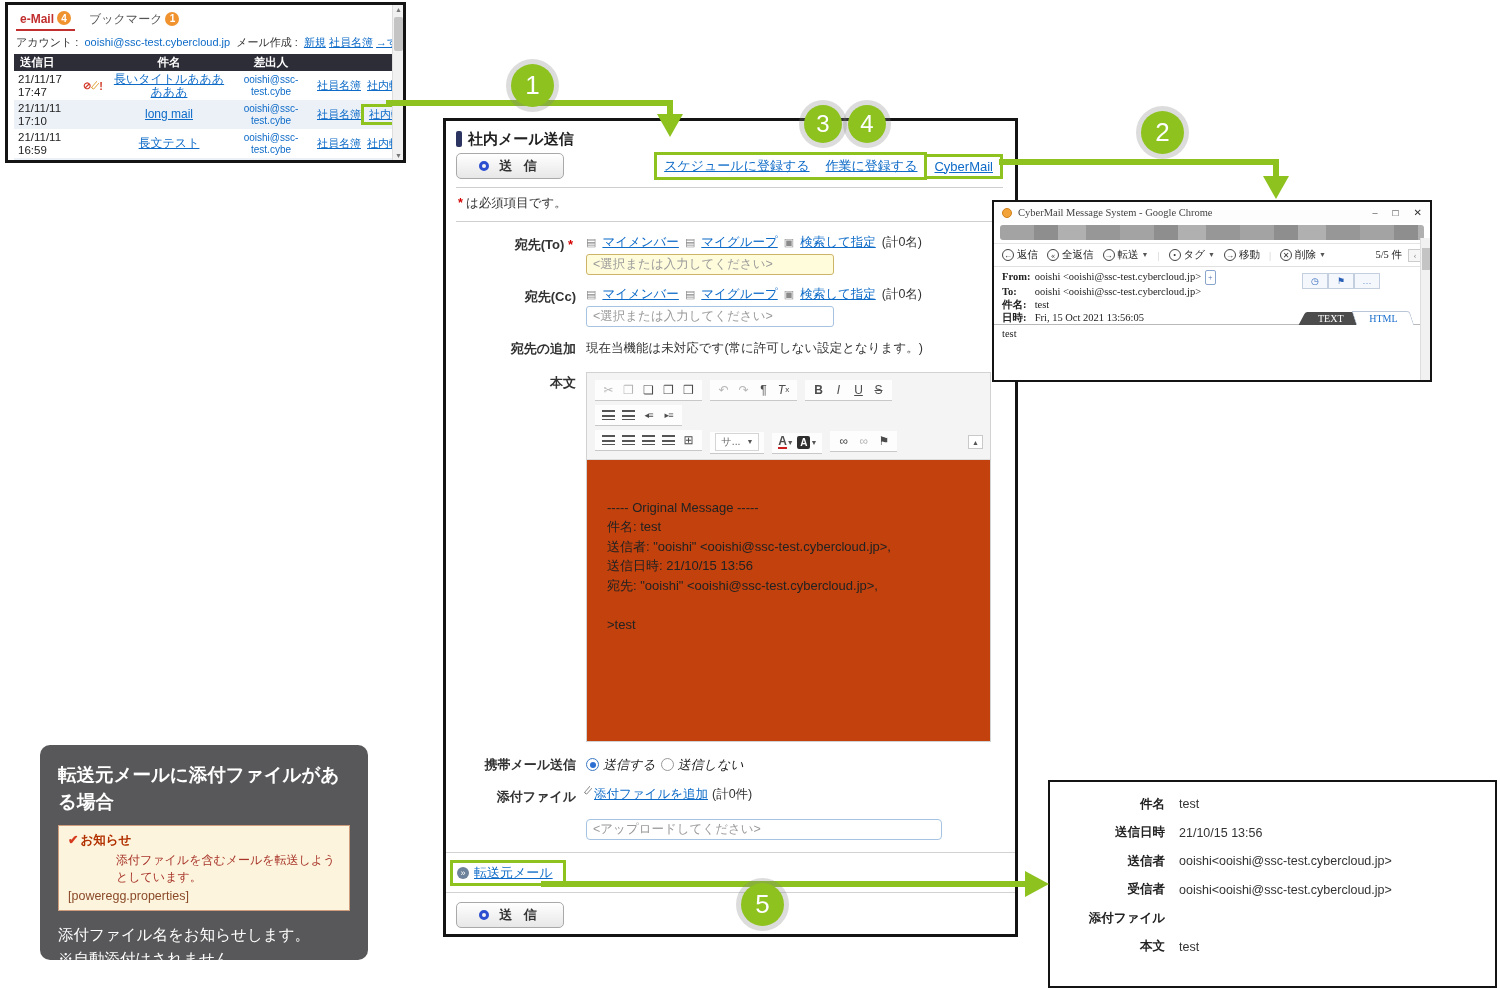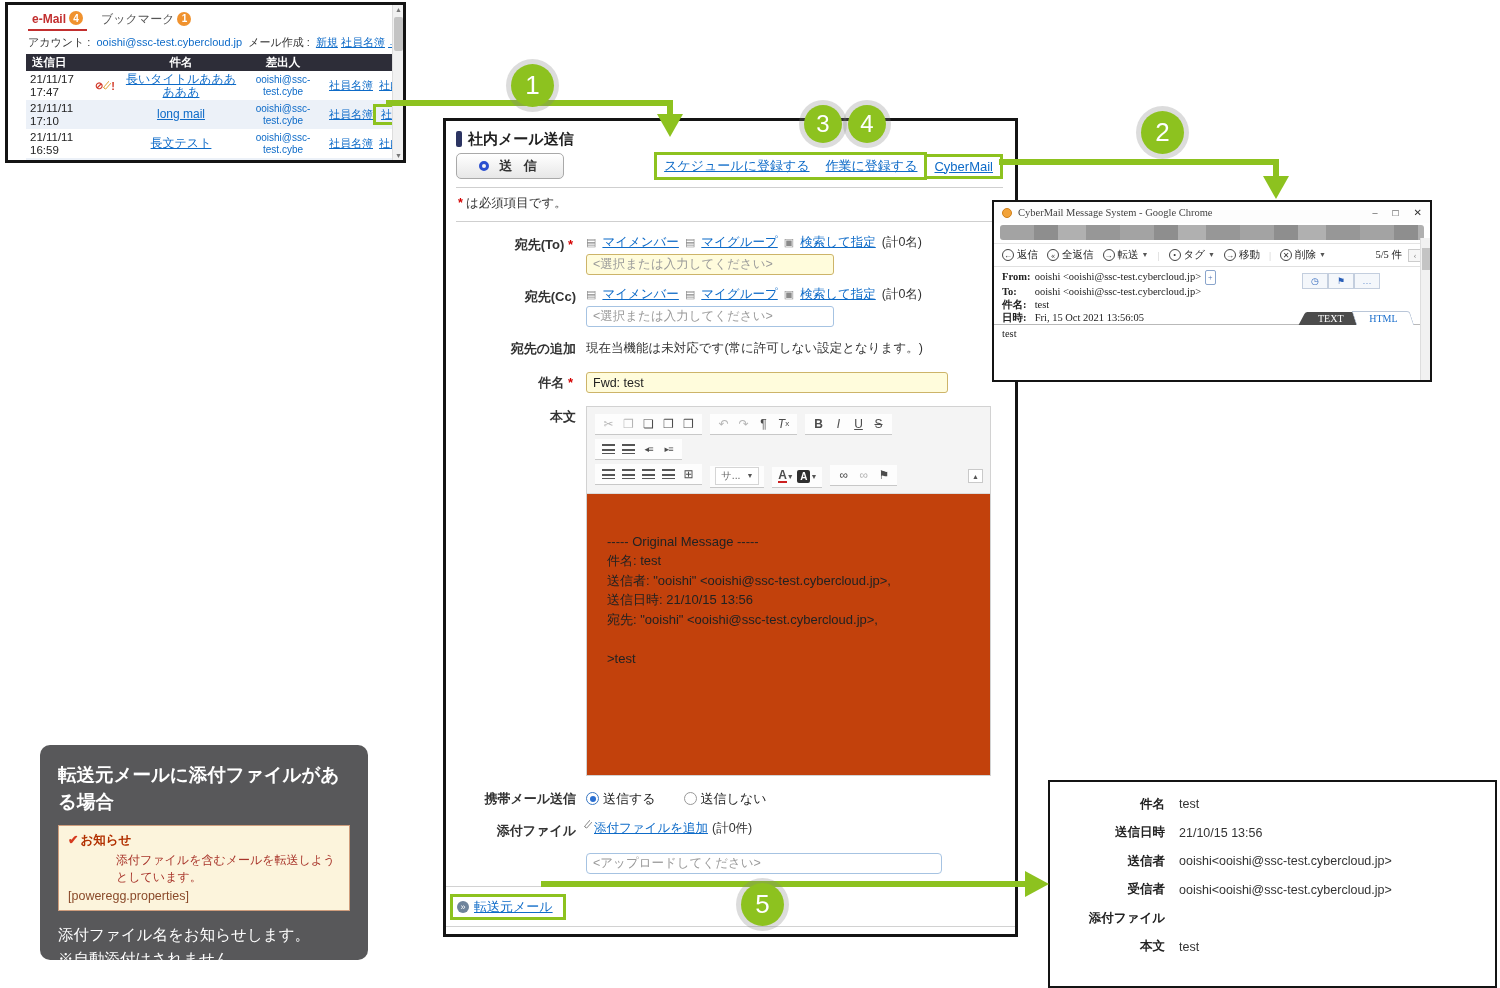--- a/index.html
+++ b/index.html
@@ -7,21 +7,21 @@
   body { font-family:"Liberation Sans", sans-serif; }
   #stage { position:relative; width:1500px; height:988px; background:#fff; overflow:hidden; }
 
   .panel { position:absolute; background:#fff; border:3px solid #141414; }
 
   a.lnk { color:#0e6bc8; text-decoration:underline; cursor:pointer; }
   .nolnk { color:#0e6bc8; }
 
   
   #panelA { left:5px; top:2px; width:401px; height:161px; overflow:hidden; }
-  .a-inner { padding:2px 14px 0 18px; position:relative; }
+  .a-inner { padding:2px 14px 0 6px; position:relative; }
   .a-tabs { display:flex; align-items:flex-start; gap:10px; font-size:12px; padding:2px 2px 0; }
   .a-tab { padding:2px 4px 3px; color:#555; }
   .a-tab.active { color:#c22f2f; font-weight:bold; border-bottom:2px solid #c22f2f; }
   .badge { display:inline-flex; width:14px; height:14px; border-radius:50%; background:#f0922e; color:#fff;
            font-size:10px; align-items:center; justify-content:center; margin-left:3px; vertical-align:1px; font-weight:bold;}
   .a-account { font-size:11px; color:#333; padding:4px 0 4px 2px; white-space:nowrap; }
   .a-account span { margin-right:3px; }
   .ml-table { width:383px; font-size:11.5px; }
   .ml-head { display:grid; grid-template-columns:62px 34px 118px 86px 83px; background:#2d2d38; color:#fff;
              font-weight:bold; height:17px; align-items:center; }
@@ -86,21 +86,21 @@
   .bgA { background:#2f2f2f; color:#fff; font-size:10px; font-weight:bold; border-radius:2px; width:13px; height:13px;
          display:inline-flex; align-items:center; justify-content:center; }
   .ed-collapse { position:absolute; right:7px; top:62px; width:15px; height:14px; border:1px solid #c9c9c9; background:#fff;
                  font-size:7px; color:#555; display:flex; align-items:center; justify-content:center; cursor:pointer; }
   .ed-content { background:#c2410c; border-top:1px solid #dcdcdc; height:282px; padding:38px 20px 0; font-size:13px;
                 line-height:19.5px; color:#222; overflow:hidden; }
   .ed-content div { min-height:19.5px; white-space:pre-wrap; }
   .rdo { width:13px; height:13px; border-radius:50%; border:1px solid #999; display:inline-block; background:#fff; position:relative; vertical-align:-2px; }
   .rdo.on { border-color:#3a78c3; }
   .rdo.on::after { content:""; position:absolute; inset:2.5px; background:#2a6fd1; border-radius:50%; }
-  .radio-row { display:flex; gap:28px; align-items:center; font-size:13px; color:#222; padding-top:2px; }
+  .radio-row { display:flex; gap:5px; align-items:center; font-size:13px; color:#222; padding-top:2px;font-style:italic; }
   .radio-opt { display:inline-flex; gap:4px; align-items:center; }
   .attach-line { display:flex; align-items:flex-start; gap:4px; margin-bottom:16px; }
   .b-div { border-top:1px solid #d2d2d2; margin-top:12px; }
   .fw-row { padding:7px 0 6px 4px; }
   .gb-fw { border:3px solid #8dc21f; padding:1px 10px 1px 4px; display:inline-flex; align-items:center; gap:5px; font-size:13px; }
   .circ2 { width:12px; height:12px; border-radius:50%; background:#6e839b; color:#fff; font-size:9px;
            display:inline-flex; align-items:center; justify-content:center; }
   .b-foot { border-top:1px solid #d2d2d2; padding:9px 0 0 10px; }
 
   
@@ -300,26 +300,20 @@
           </div>
           <div class="inp white">&lt;選択または入力してください&gt;</div>
         </div>
       </div>
 
       <div class="frow" style="margin-bottom:14px">
         <div class="flabel">宛先の追加</div>
         <div class="fbody" style="padding-top:2px">現在当機能は未対応です(常に許可しない設定となります。)</div>
       </div>
 
-      <div class="frow" style="margin-bottom:13px">
-        <div class="flabel"><span>件名</span> <span class="req">*</span></div>
-        <div class="fbody">
-            <div class="inp subject">Fwd: test</div>
-          </div>
-      </div>
 
       <div class="frow" style="margin-bottom:12px">
         <div class="flabel">本文</div>
         <div class="fbody">
           <div class="editor">
             <div class="ed-tools">
               <div>
                 <span class="tg">
                   <span class="tb dim">✂</span>
                   <span class="tb dim">❐</span>

